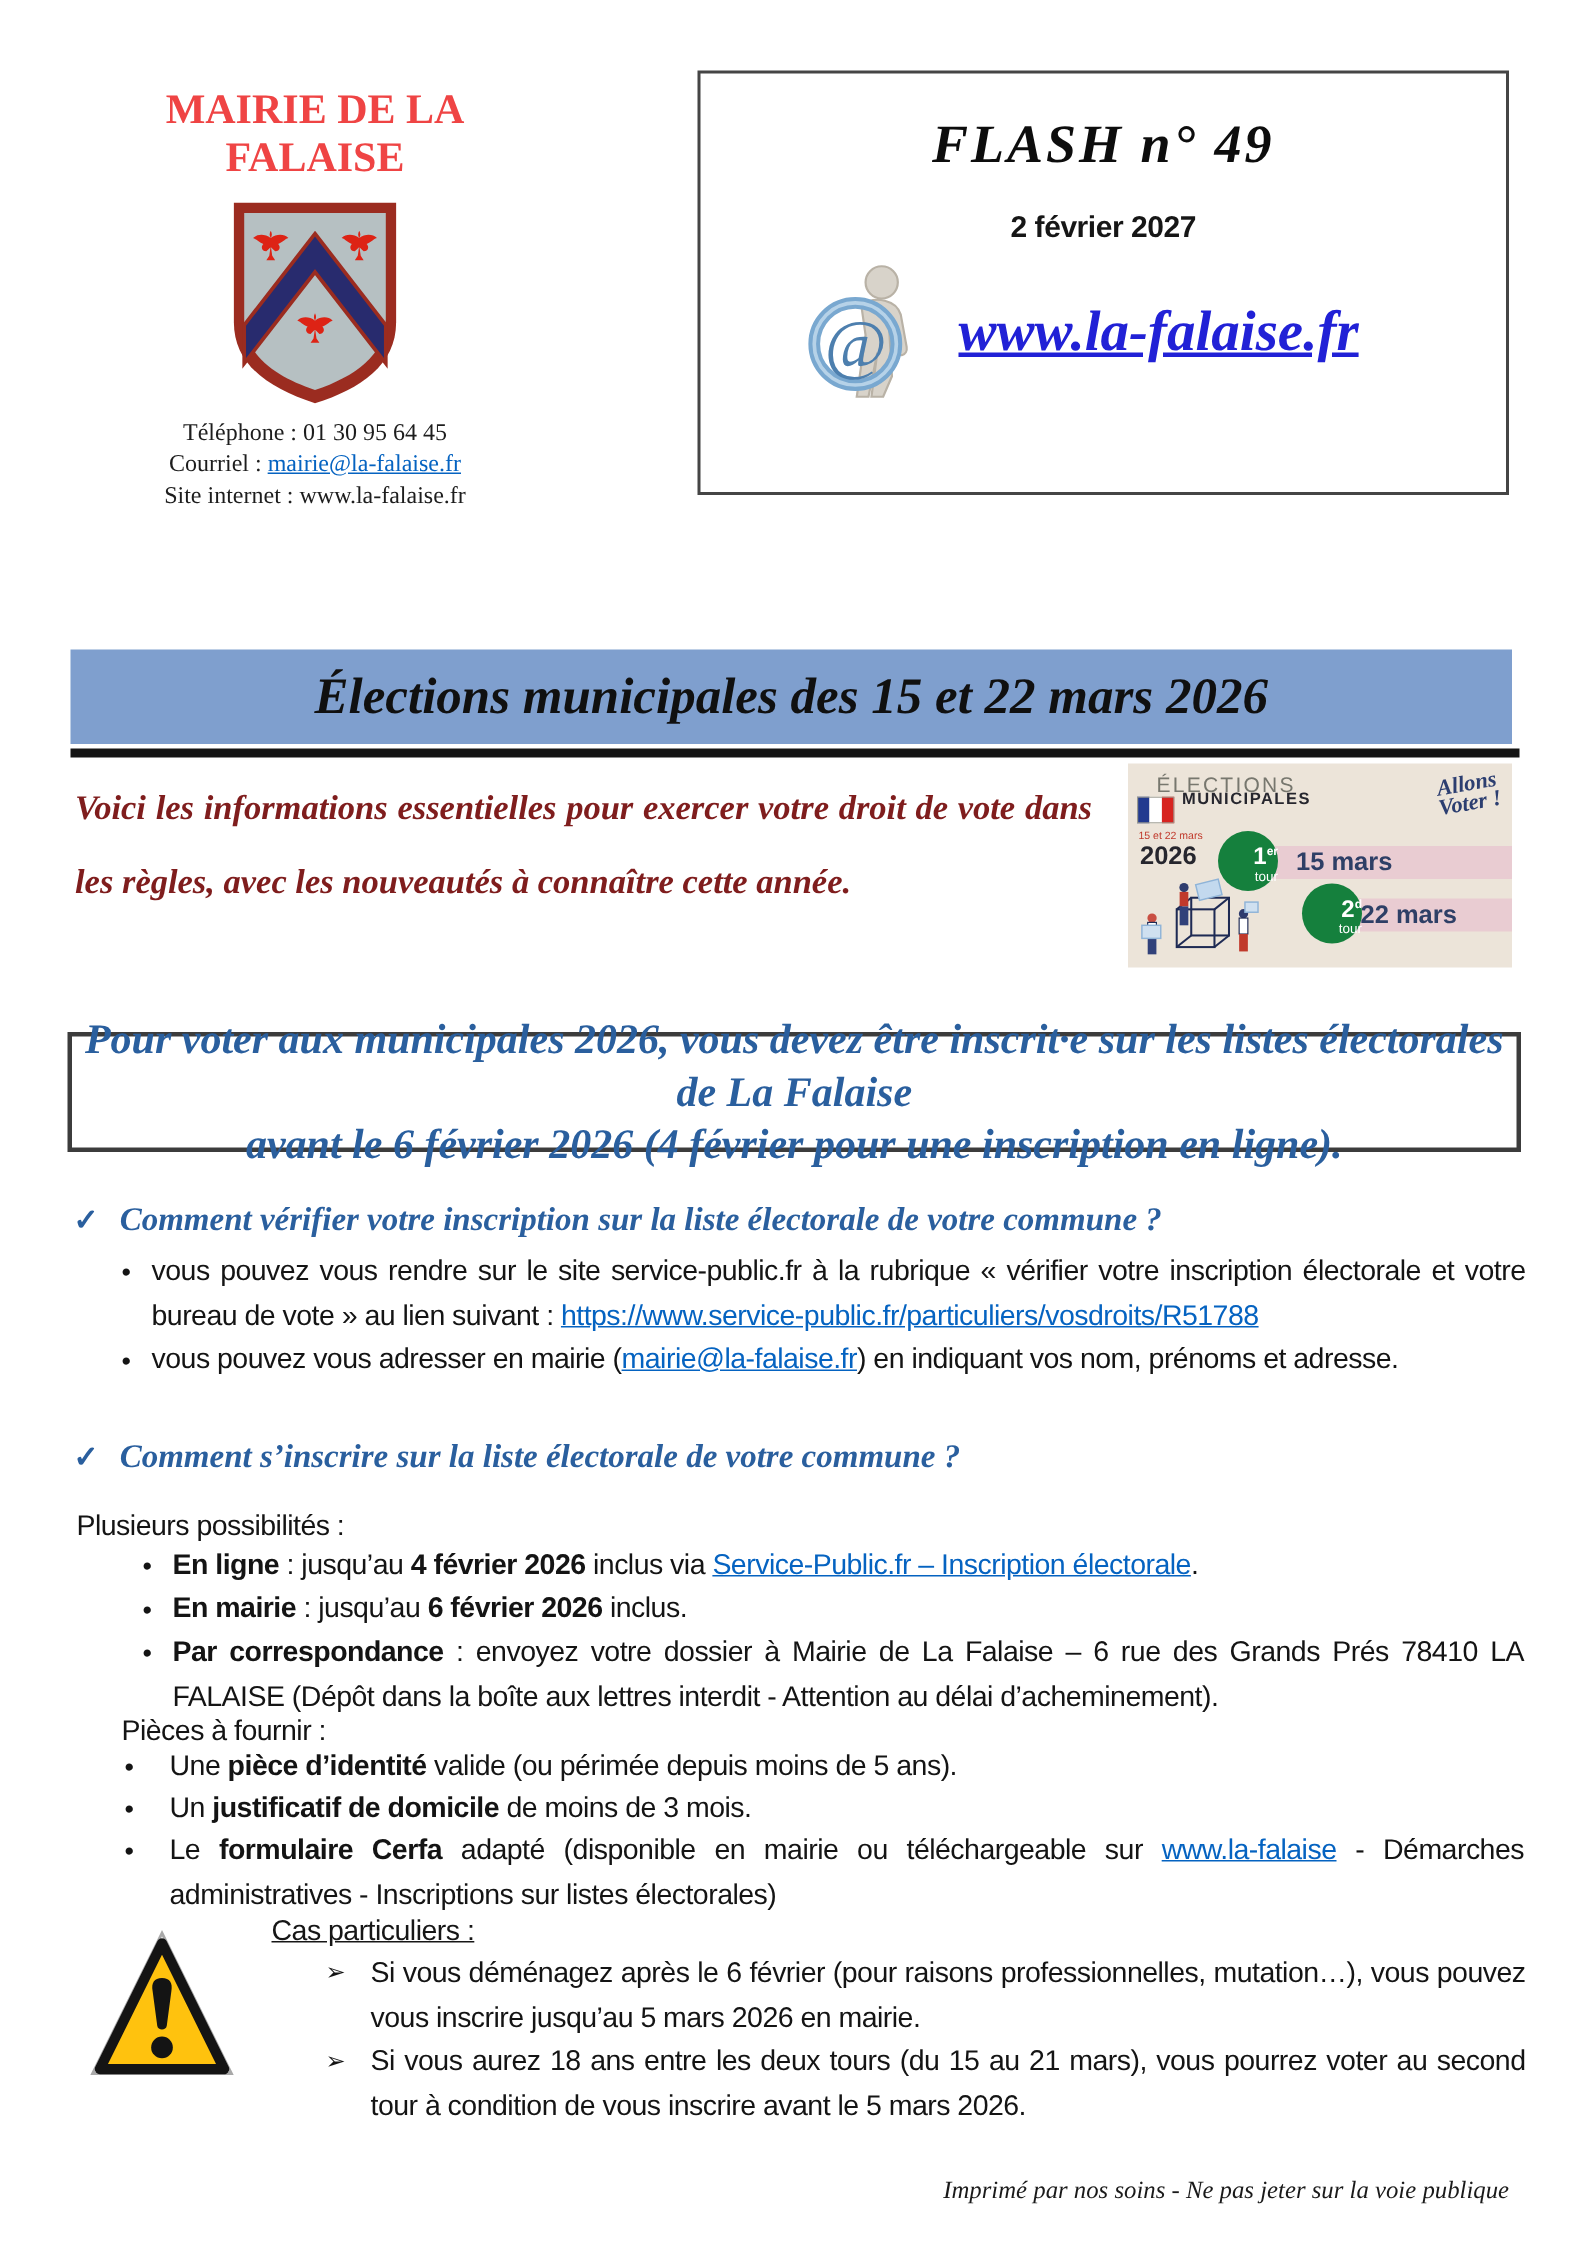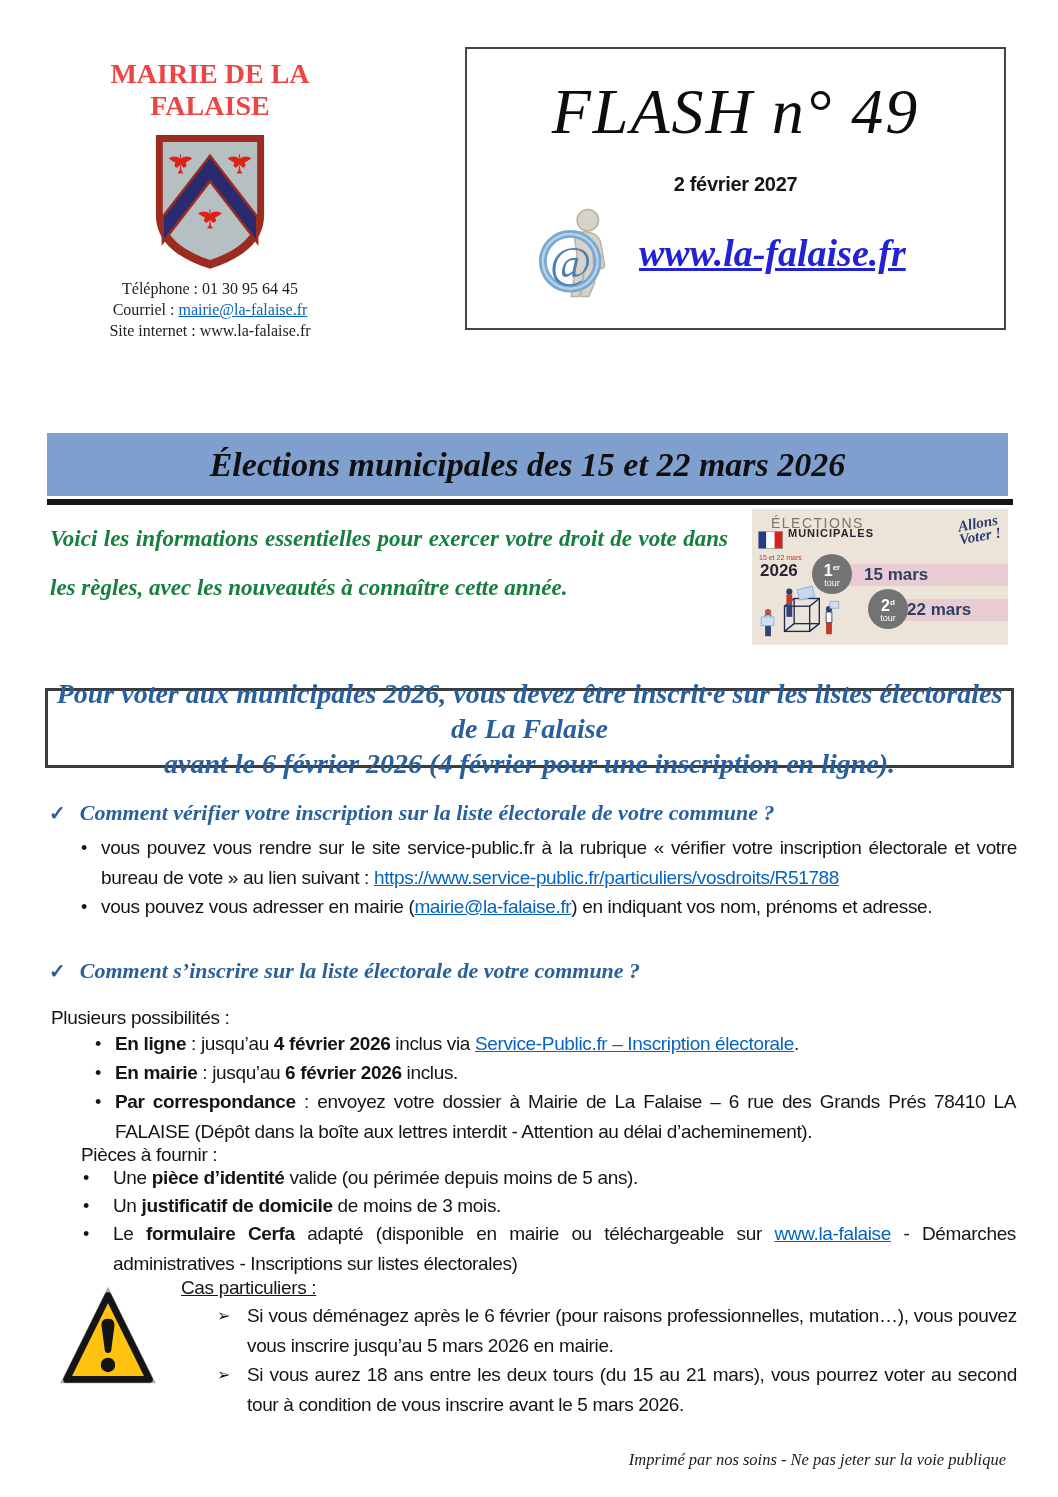--- a/index.html
+++ b/index.html
@@ -22,47 +22,47 @@
   .biglink { color:#2121d6; text-decoration: underline; cursor:pointer; }
 
   
   .mairie { left:64px; top:58px; width:292px; text-align:center; }
   .mairie-title { font-family:"Liberation Serif", serif; font-weight:bold; font-size:28px; color:#ef4444; }
   .coat { margin:8px auto 6px auto; display:block; }
   .contact { font-family:"Liberation Serif", serif; font-size:16px; line-height:21px; color:#1d1d1d; }
 
   
   .flash-box { left:465px; top:47px; width:541px; height:283px; border:2px solid #454545; background:#fff; }
-  .flash-title { margin-top:26px; text-align:center; font-size:64px; font-weight:normal; color:#0d0d0d; letter-spacing:2px; }
+  .flash-title { margin-top:26px; text-align:center; font-size:36px; font-weight:bold; color:#0d0d0d; letter-spacing:2px; }
   .flash-date { margin-top:24px; text-align:center; font-size:20px; font-weight:bold; letter-spacing:-0.3px; }
   .flash-webrow { display:flex; align-items:center; margin-top:10px; padding-left:68px; }
   .flash-weblink { font-size:38px; margin-left:16px; font-weight:600; }
 
   
   .banner { left:47px; top:433px; width:961px; height:63px; background:#7f9fce;
             display:flex; align-items:center; justify-content:center;
             font-size:34px; font-weight:bold; color:#101010; }
   .banner-rule { left:47px; top:499px; width:966px; height:6px; background:#141414; }
 
   
   .intro { left:50px; top:514px; width:678px; font-size:23px; line-height:49px;
-           text-align:justify; color:#15803d; font-weight:600; }
+           text-align:justify; color:#7f1d1d; font-weight:600; }
 
   
   .graphic { left:752px; top:509px; width:256px; height:136px; background:#ece4d9; overflow:hidden; }
   .g-kicker  { position:absolute; left:19px; top:6px;  font-size:14px; letter-spacing:1.5px; color:#77776e; }
   .g-kicker2 { position:absolute; left:36px; top:18px; font-size:11px; font-weight:bold; letter-spacing:1px; color:#26262e; }
   .g-flag { position:absolute; left:6px; top:22px; }
   .g-dates-small { position:absolute; left:7px; top:45px; font-size:7px; color:#c0392b; }
   .g-year { position:absolute; left:8px; top:52px; font-size:17px; font-weight:bold; color:#26262e; }
   .g-slogan { position:absolute; right:8px; top:8px; text-align:center; color:#2c3e70;
               font-family:cursive; font-style:italic; font-weight:bold; font-size:15px;
               line-height:13px; transform:rotate(-10deg); }
-  .round-badge { position:absolute; width:40px; height:40px; border-radius:50%; background:#737373;
-                 color:#fff; text-align:center; z-index:2; }
+  .round-badge { position:absolute; width:40px; height:40px; border-radius:50%; background:#15803d;
+                 color:#fff; text-align:right; z-index:2; }
   .round-badge .num { display:block; font-size:16px; font-weight:bold; line-height:17px; margin-top:5px; }
   .round-badge .num sup { font-size:8px; }
   .round-badge .lbl { display:block; font-size:9px; line-height:9px; }
   .round-band { position:absolute; background:#e9ccd2; height:22px; z-index:1;
                 color:#2e3f66; font-weight:bold; font-size:17px; line-height:22px; }
   .band1 { left:80px; top:55px; width:176px; padding-left:32px; }
   .badge1 { left:60px; top:45px; }
   .band2 { left:123px; top:90px; width:133px; padding-left:32px; }
   .badge2 { left:116px; top:80px; }
   .g-ballot { position:absolute; left:6px; top:74px; }

